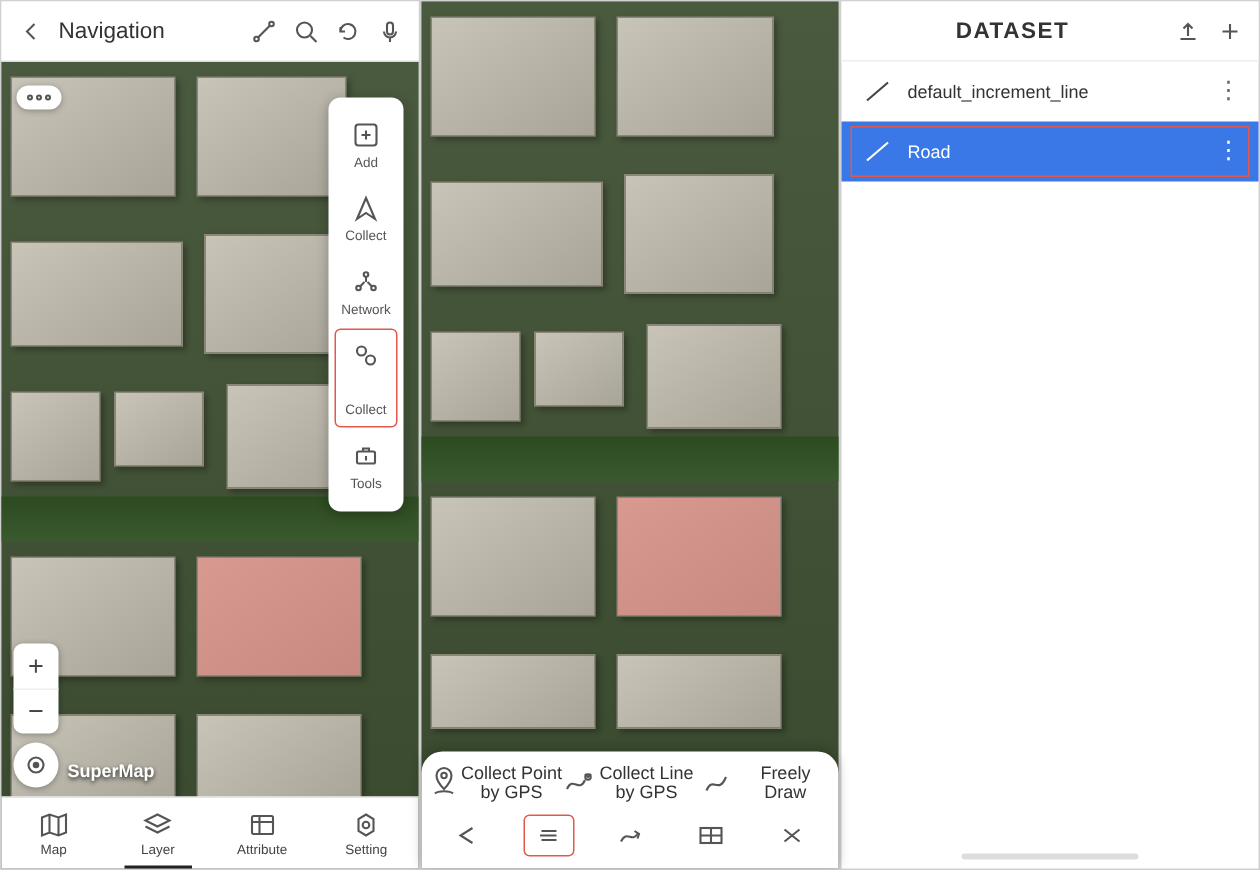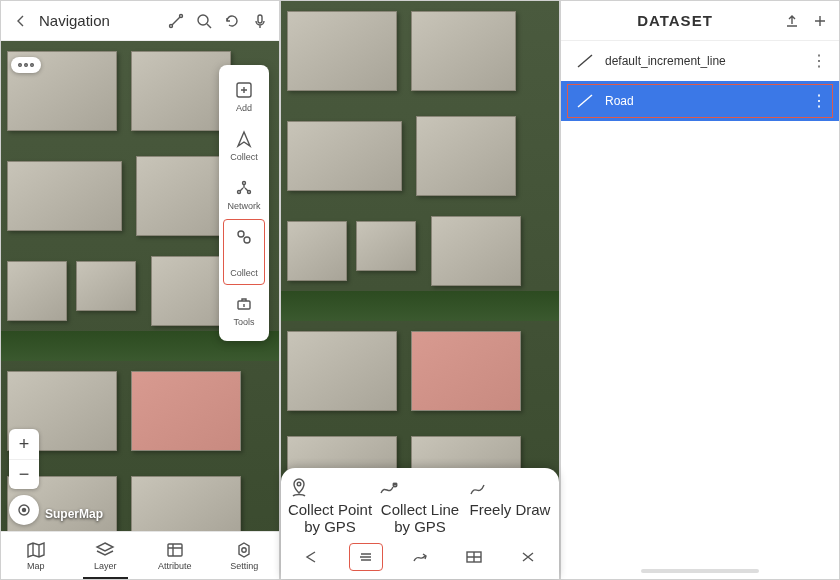--- a/index.html
+++ b/index.html
@@ -41,21 +41,21 @@
   
   .bnav { position: absolute; left: 0; right: 0; bottom: 0; height: 48px; background: #fff; display: flex; border-top: 1px solid #e4e4e4; z-index: 10; }
   .bnav .bitem { flex: 1; display: flex; flex-direction: column; align-items: center; justify-content: center; font-size: 9px; color: #444; position: relative; }
   .bnav .bitem .bi-ic { width: 22px; height: 20px; display: flex; align-items: center; justify-content: center; margin-bottom: 1px; }
   .bnav .bitem.active::after { content: ""; position: absolute; bottom: 0; left: 18%; right: 18%; height: 2px; background: #222; }
 
   
   .p2 .map { bottom: 0; top: 0; }
   .sheet { position: absolute; left: 0; right: 0; bottom: 0; background: #fff; border-top-left-radius: 14px; border-top-right-radius: 14px; box-shadow: 0 -2px 8px rgba(0,0,0,.2); z-index: 20; }
   .sheet .row1 { display: flex; padding: 8px 4px 2px; }
-  .sheet .row1 .act { flex: 1; display: flex; flex-direction: column; font-size: 15px; color: #333; text-align: center; line-height: 1.1; }
+  .sheet .row1 .act { flex: 1; display: flex; flex-direction: row; align-items: center; font-size: 12px; color: #333; text-align: center; line-height: 1.1; }
   .sheet .row1 .act .a-ic { width: 28px; height: 24px; display: flex; align-items: center; justify-content: center; margin-bottom: 2px; }
   .sheet .row2 { display: flex; align-items: center; justify-content: space-around; padding: 6px 4px 8px; }
   .sheet .row2 .mini { width: 34px; height: 28px; display: flex; align-items: center; justify-content: center; border: 1px solid transparent; border-radius: 4px; }
   .sheet .row2 .mini.sel { border-color: #e05a4a; }
 
   
   .p3 .list { position: absolute; top: 40px; left: 0; right: 0; }
   .p3 .row { height: 40px; display: flex; align-items: center; padding: 0 10px; font-size: 12px; position: relative; }
   .p3 .row .line-ic { width: 28px; display: flex; align-items: center; justify-content: center; }
   .p3 .row .label { flex: 1; margin-left: 6px; color: #333; }

